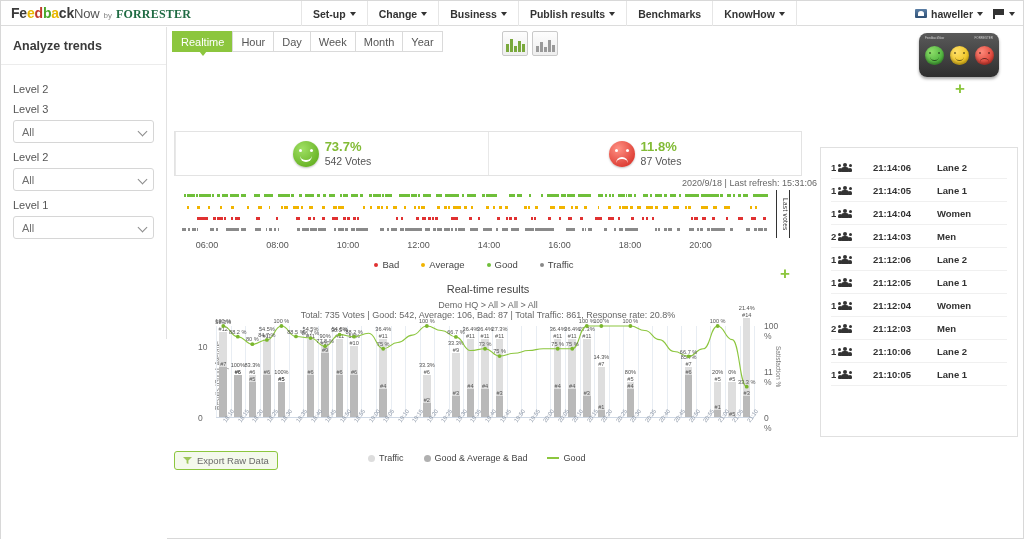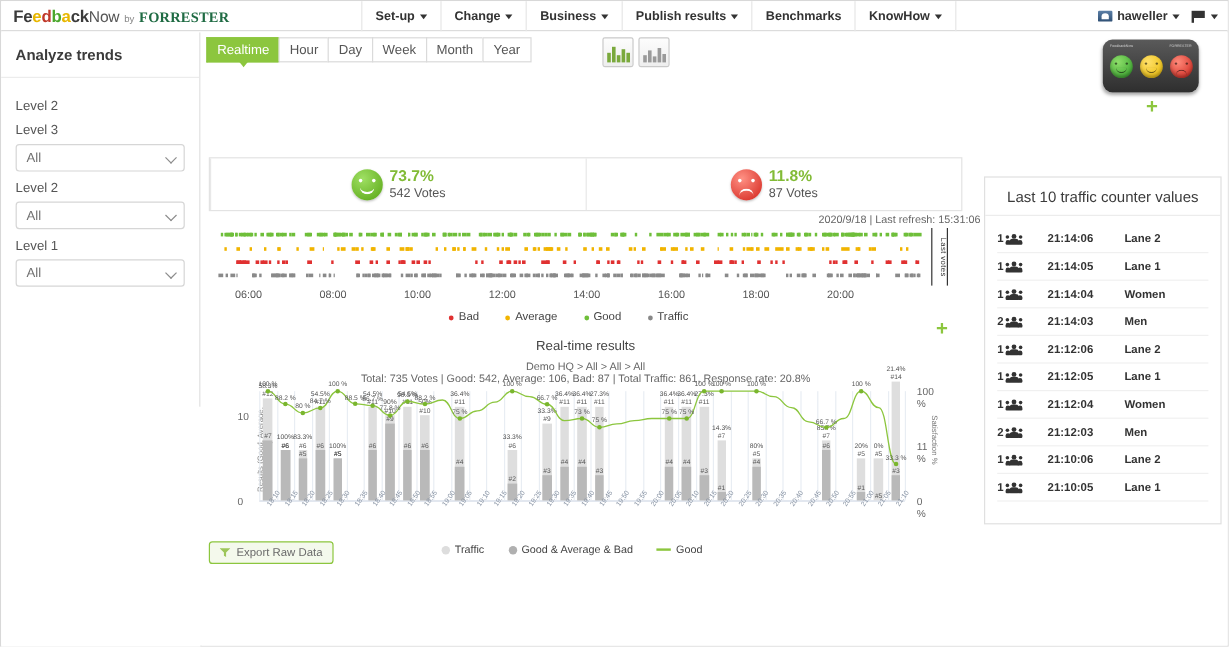--- a/index.html
+++ b/index.html
@@ -1185,21 +1185,20 @@
           <span>Good &amp; Average &amp; Bad</span>
         </div>
       <div class="li">
           <i class="sw2" style="background:#8cc63e;border-radius:0;height:2px;width:12px"></i>
           <span>Good</span>
         </div>
     </div>
   </div>
 
   <div class="rightpanel">
-    <div class="rp-title">Last 10 traffic counter values</div>
     <div class="rp-list" id="rp-list">
         <div class="rp-row">
           <div class="c1">
             <span>1</span>
             <span class="pplglyph">
               <span class="p" style="left:5px;top:0;width:4px;height:4px"></span>
               <span class="p" style="left:0px;top:1px;width:3px;height:3px"></span>
               <span class="p" style="left:11px;top:1px;width:3px;height:3px"></span>
               <span class="p" style="left:3px;top:4px;width:8px;height:5px;border-radius:3px 3px 1px 1px"></span>
               <span class="p" style="left:0px;top:5px;width:4px;height:4px;border-radius:2px 2px 1px 1px"></span>

